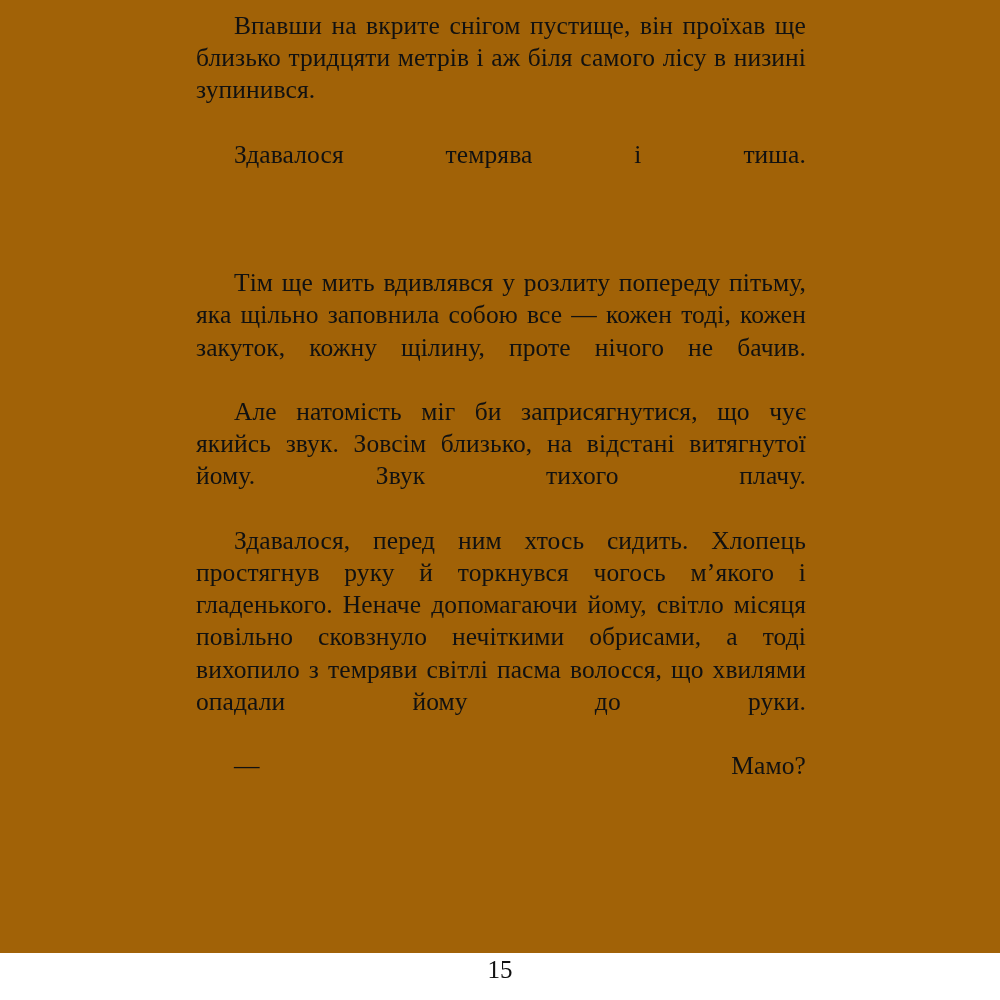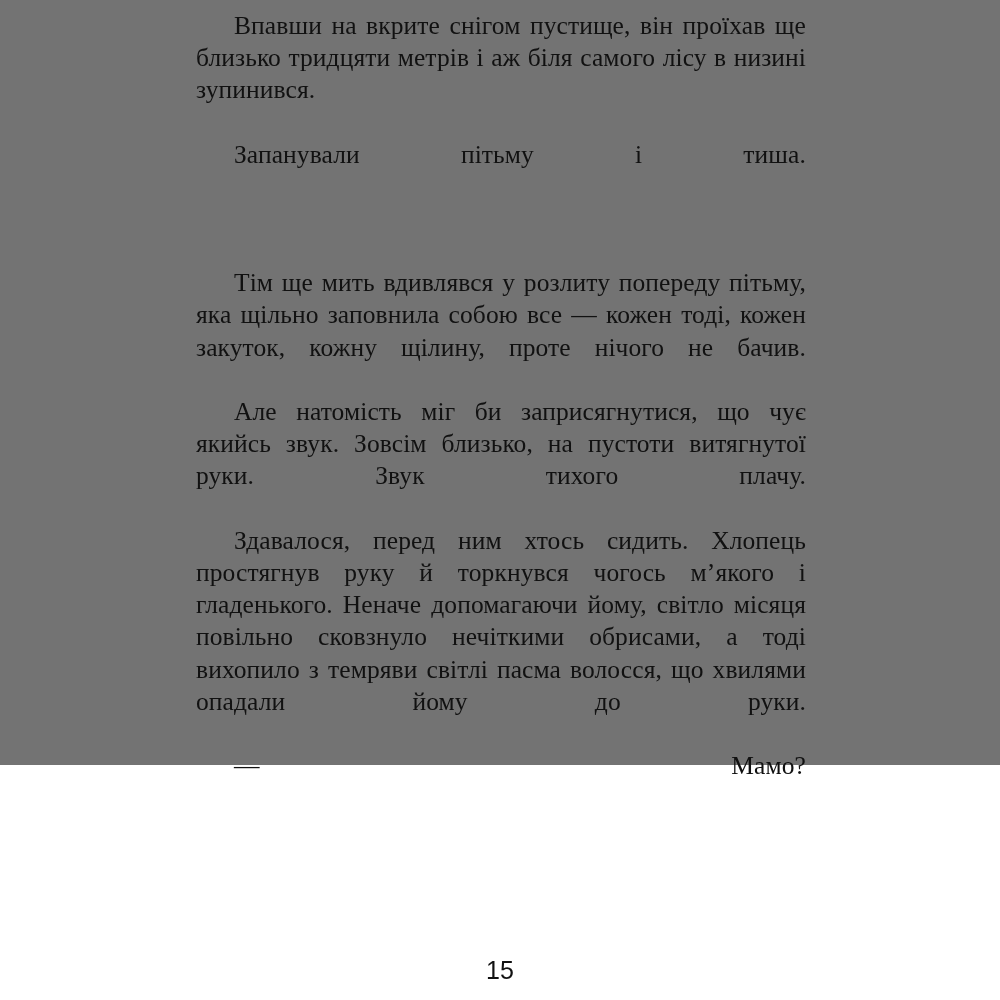--- a/index.html
+++ b/index.html
@@ -11,22 +11,22 @@
   body {
     width: 1000px;
     height: 1000px;
     font-family: "Liberation Serif", "DejaVu Serif", serif;
     color: #111111;
     overflow: hidden;
   }
   .page {
     position: relative;
     width: 1000px;
-    height: 765px;
-    background: #737373;
+    height: 953px;
+    background: #a16207;
     box-sizing: border-box;
   }
   .text-block {
     position: absolute;
     left: 196px;
     top: 10px;
     width: 610px;
   }
   p.para {
     margin: 0;
@@ -52,40 +52,40 @@
   }
   .page-number {
     position: absolute;
     left: 0;
     right: 0;
     top: 955px;
     text-align: center;
     font-size: 25px;
     line-height: 30px;
     color: #111111;
-    font-family: Liberation Sans, sans-serif;
+    font-family: Liberation Serif, serif;
   }
 </style>
 </head>
 <body>
 
 <div class="page">
 
   <div class="text-block">
 
     <div>
       <p class="para">Впавши на вкрите снігом пустище, він проїхав ще близько тридцяти метрів і аж біля самого лісу в низині зупинився.</p>
-      <p class="para">Запанували пітьму і тиша.</p>
+      <p class="para">Здавалося темрява і тиша.</p>
     </div>
 
     <div class="section-gap"></div>
 
     <div>
       <p class="para">Тім ще мить вдивлявся у розлиту попереду пітьму, яка щільно заповнила собою все — кожен тоді, кожен закуток, кожну щілину, проте нічого не бачив.</p>
-      <p class="para">Але натомість міг би заприсягнутися, що чує якийсь звук. Зовсім близько, на пустоти витягнутої руки. Звук тихого плачу.</p>
+      <p class="para">Але натомість міг би заприсягнутися, що чує якийсь звук. Зовсім близько, на відстані витягнутої йому. Звук тихого плачу.</p>
       <p class="para">Здавалося, перед ним хтось сидить. Хлопець простягнув руку й торкнувся чогось м’якого і гладенького. Неначе допомагаючи йому, світло місяця повільно сковзнуло нечіткими обрисами, а тоді вихопило з темряви світлі пасма волосся, що хвилями опадали йому до руки.</p>
       <p class="para">— Мамо?</p>
 
     </div>
 
   </div>
 
   <div class="page-number">15</div>
 
 </div>

